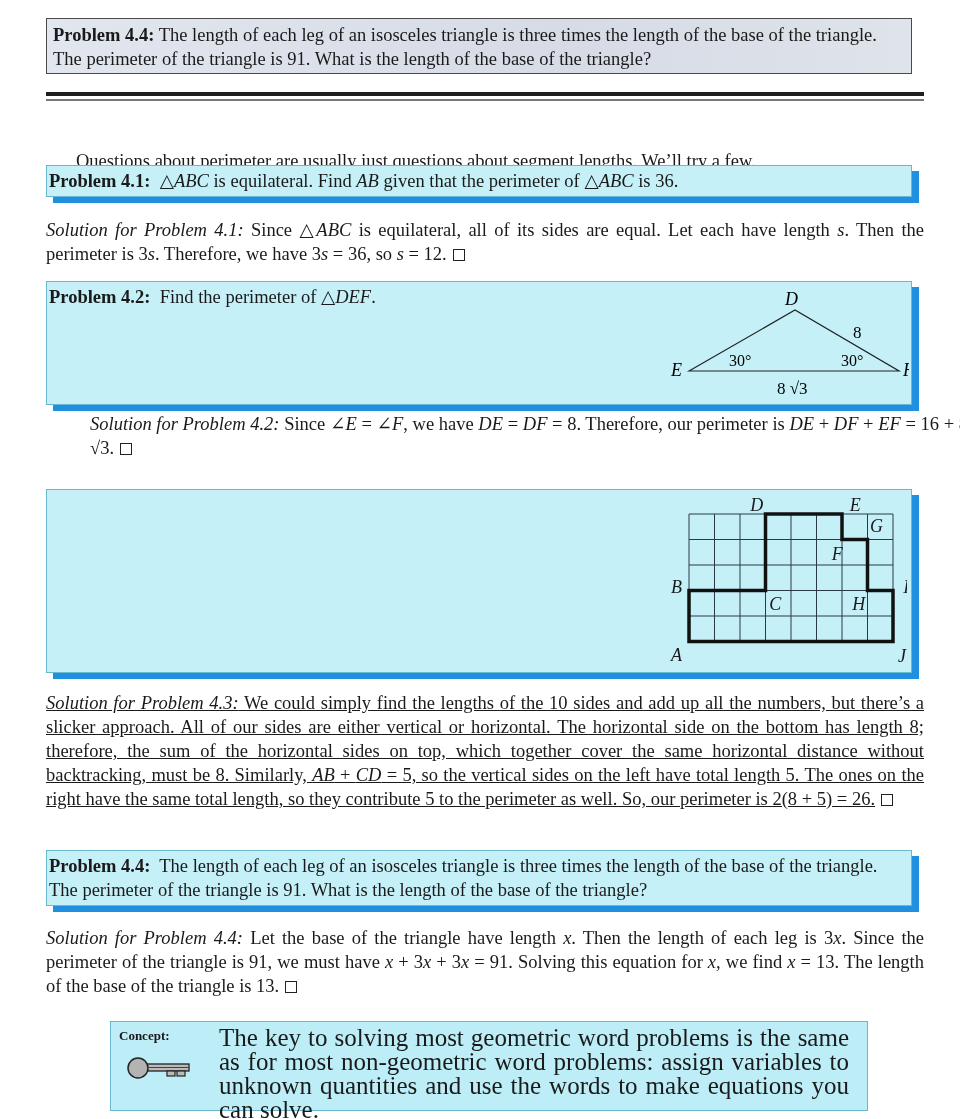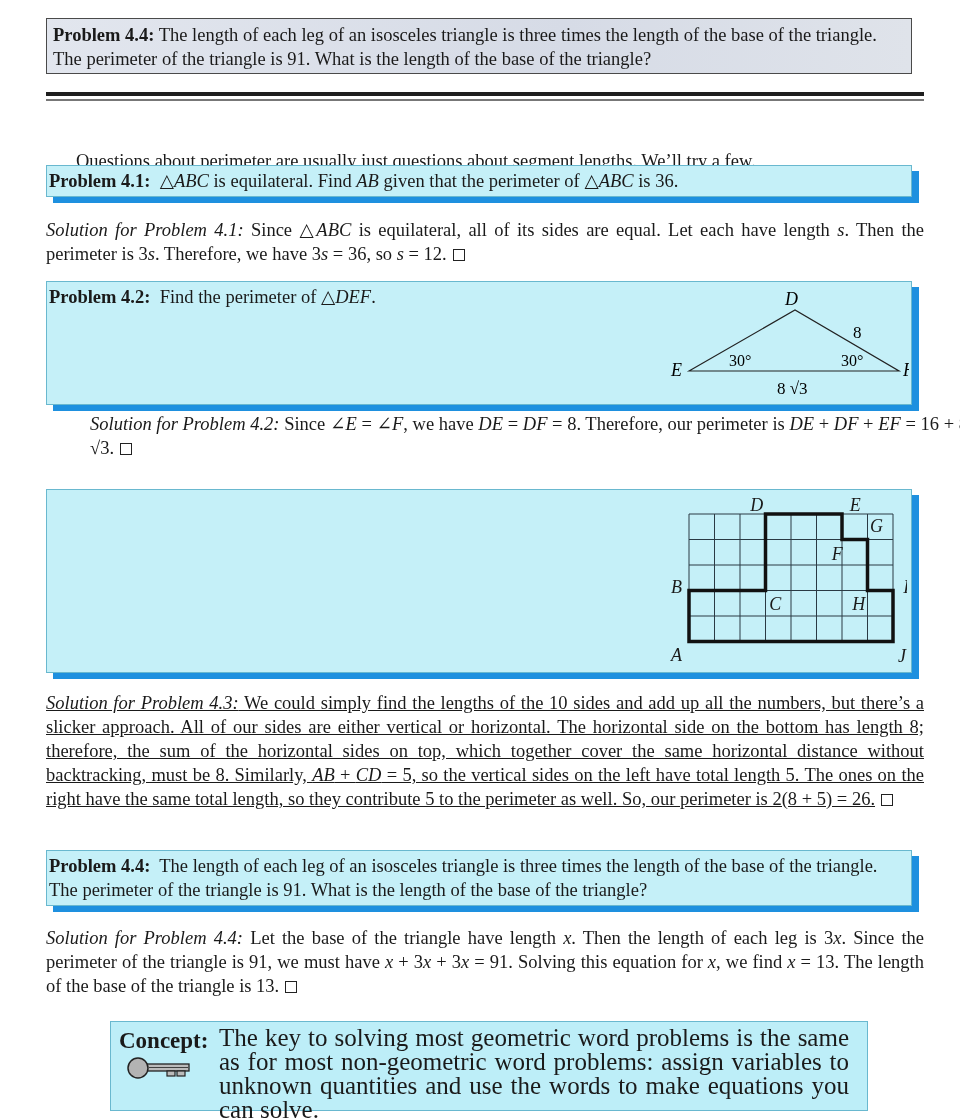--- a/index.html
+++ b/index.html
@@ -25,21 +25,21 @@
     .pbox {
       background: #c5f0f8; border: 1.5px solid #69b8cf; box-sizing: border-box;
       padding: 3px 2px; font-size: 18.5px; line-height: 24px;
       box-shadow: 7px 6px 0 #1e90df;
     }
     .qed { display: inline-block; width: 10px; height: 10px; border: 1.2px solid #222; margin-left: 6px; vertical-align: -1px; }
     .concept {
       left: 110px; top: 1021px; width: 758px; height: 90px;
       background: #bdeef8; border: 1.5px solid #69b8cf; box-sizing: border-box;
     }
-    .concept-label { left: 8px; top: 6px; font-weight: bold; font-size: 23px; }
+    .concept-label { left: 8px; top: 6px; font-weight: bold; font-size: 13px; }
     .concept-text { left: 108px; top: 4px; width: 630px; font-size: 25px; line-height: 24px; text-align: justify; }
     svg text { font-family: "Liberation Serif", "DejaVu Serif", serif; }
   </style>
 </head>
 <body>
 
 <div class="abs box-gray">
   <span class="b">Problem 4.4:</span>
   <span>The length of each leg of an isosceles triangle is three times the length of the base of the triangle. The perimeter of the triangle is 91. What is the length of the base of the triangle?</span>
 </div>

